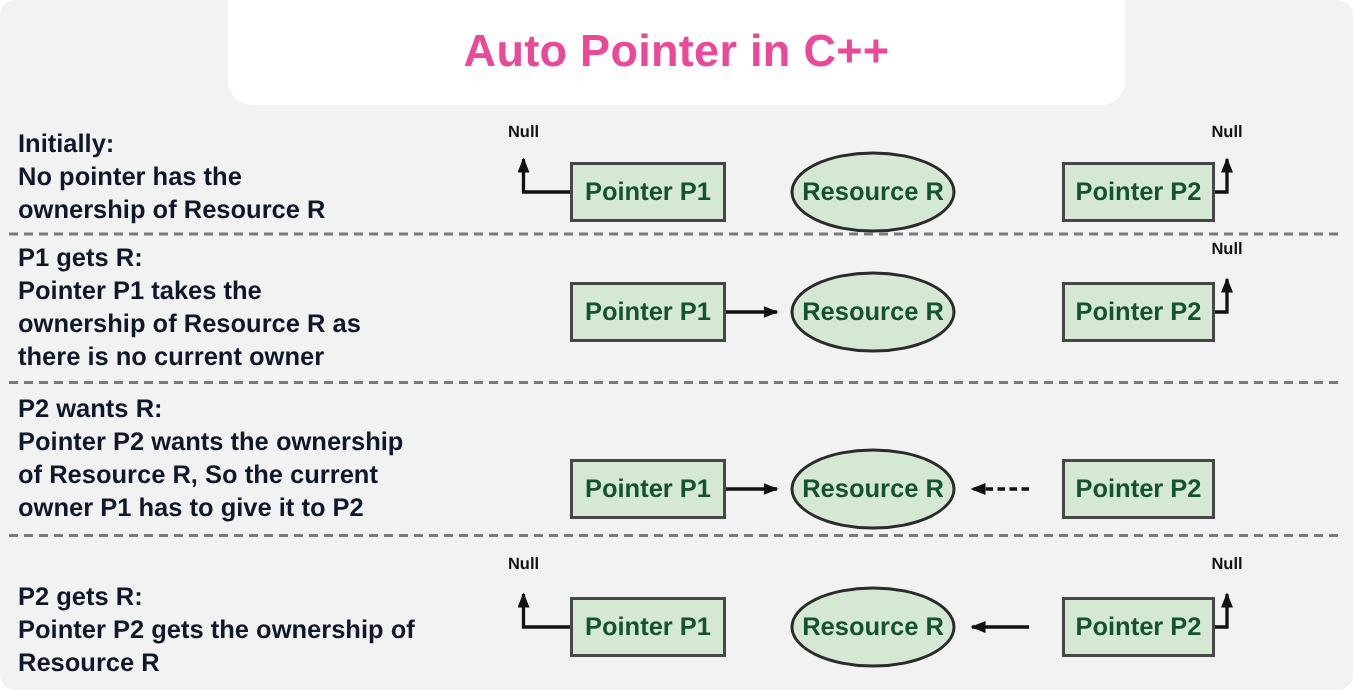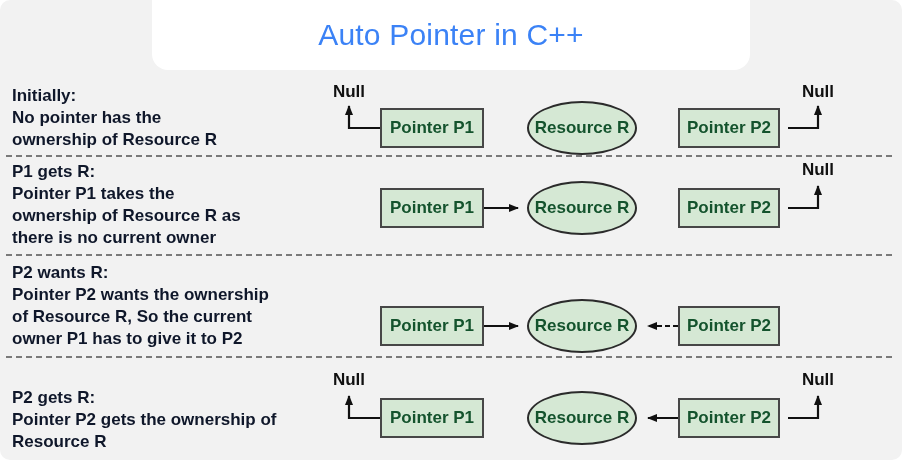--- a/index.html
+++ b/index.html
@@ -6,43 +6,43 @@
   .canvas{
     position:relative;width:902px;height:460px;background:#f2f2f2;
     font-family:"Liberation Sans",sans-serif;color:#161616;
     border-radius:10px;overflow:hidden;
   }
   .title-card{
     position:absolute;left:152px;top:0;width:598px;height:70px;
     background:#ffffff;border-radius:0 0 16px 16px;
     display:flex;align-items:center;justify-content:center;
   }
-  .title{font-size:30px;font-weight:400;color:#3b82f6;letter-spacing:.2px;}
+  .title{font-size:30px;font-weight:700;color:#ec4899;letter-spacing:.2px;}
   .caption{
     position:absolute;left:12px;font-size:17px;font-weight:700;
     line-height:22px;color:#0f172a;white-space:pre-line;
   }
   .caption.c1{top:85px}
   .caption.c2{top:161px}
   .caption.c3{top:262px}
   .caption.c4{top:387px}
   .node{
     position:absolute;box-sizing:border-box;background:#d5e8d4;
     display:flex;align-items:center;justify-content:center;
     font-size:17px;font-weight:700;color:#14532d;
   }
   .box{width:104px;height:40px;border:2px solid #474747;}
   .p1{left:380px}
-  .p2{left:678px;width:102px}
+  .p2{left:708px;width:102px}
   .ellipse{left:527px;width:110px;height:54px;border-radius:50%;border:2px solid #2b2b2b;}
   .t1{top:108px}.t2{top:188px}.t3{top:306px}.t4{top:398px}
   .e1{top:101px}.e2{top:181px}.e3{top:299px}.e4{top:391px}
   .null-label{
     position:absolute;width:44px;text-align:center;
-    font-size:17px;font-weight:700;color:#111111;
+    font-size:11px;font-weight:700;color:#111111;
   }
   .nl-r1{top:82px}.nl-r2{top:160px}.nl-r4{top:370px}
   .nx-left{left:327px}.nx-right{left:796px}
   .wires{position:absolute;left:0;top:0;pointer-events:none;}
 </style>
 </head>
 <body>
 
 <div class="canvas">
 

